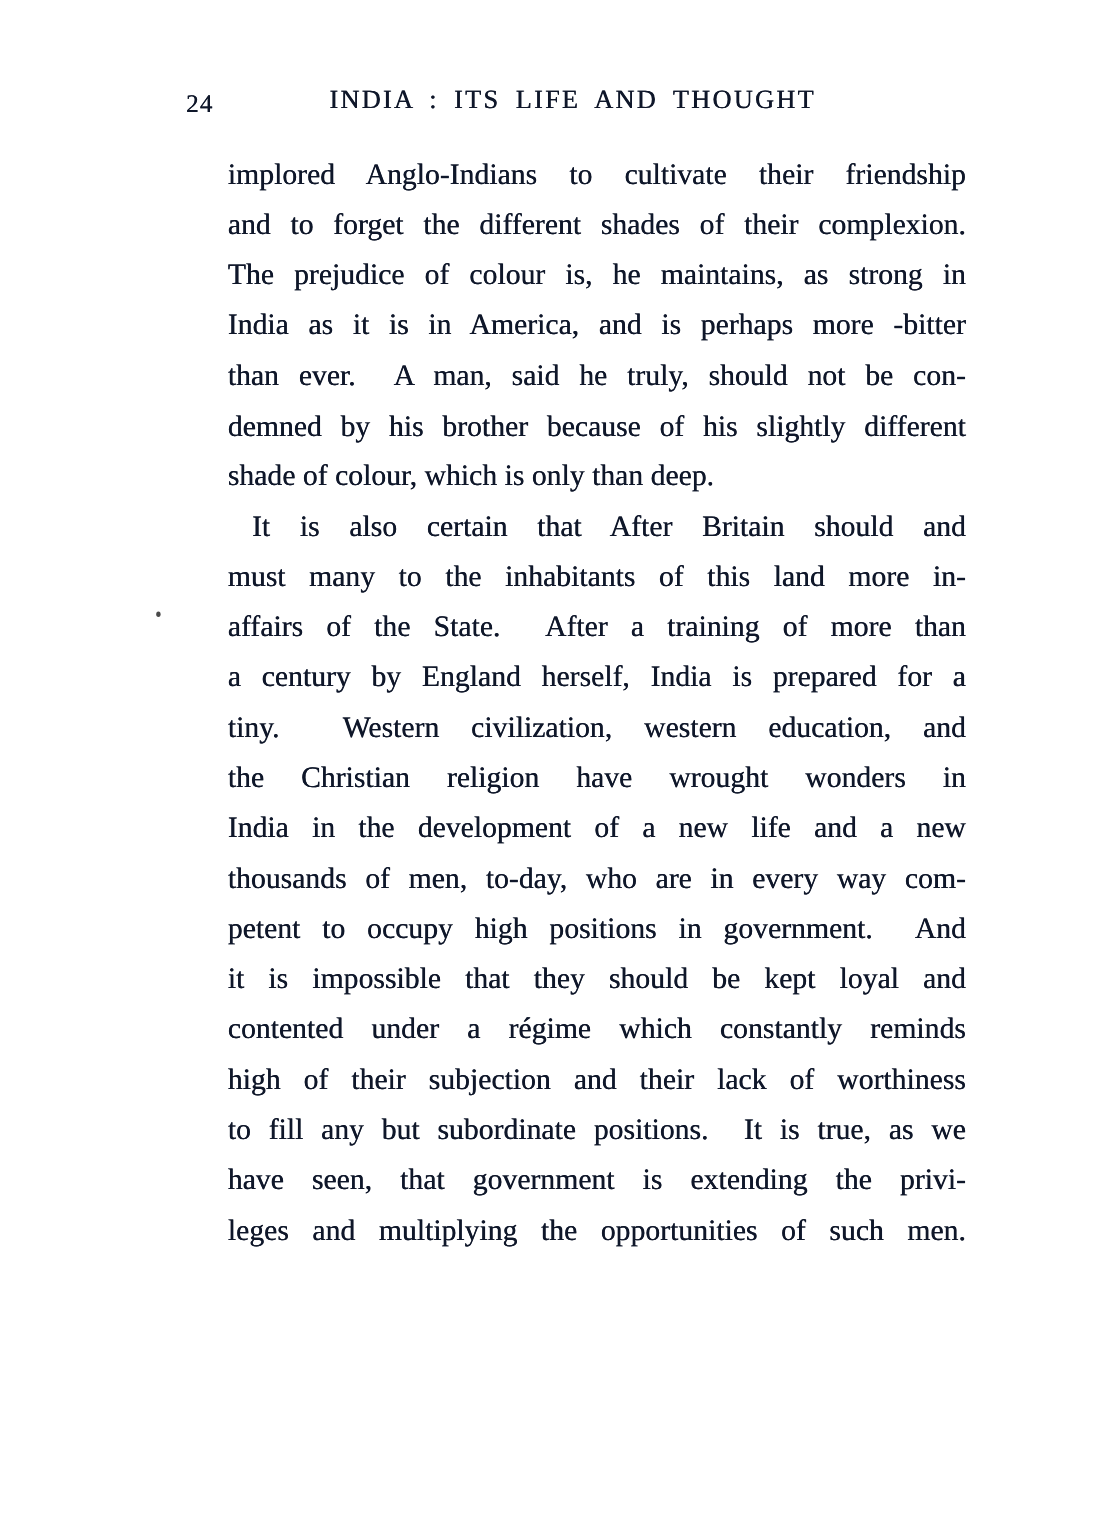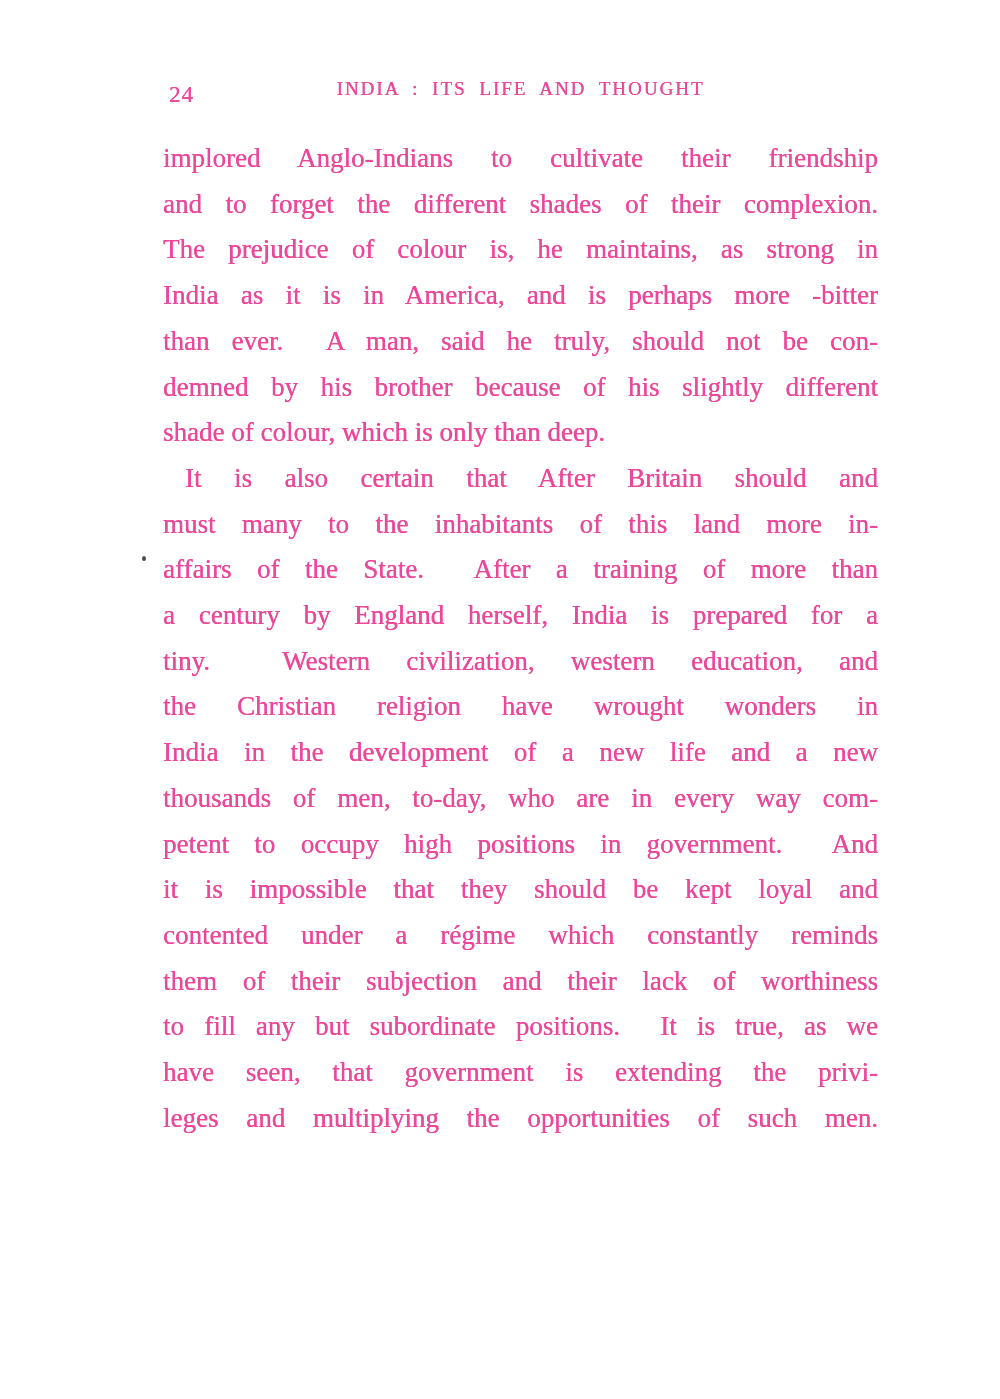--- a/index.html
+++ b/index.html
@@ -5,21 +5,21 @@
   html, body {
     margin: 0;
     padding: 0;
     background: #ffffff;
   }
   .page {
     position: relative;
     width: 1000px;
     height: 1399px;
     background: #ffffff;
-    color: #ec4899;
+    color: #0f172a;
     font-family: "Liberation Serif", serif;
     overflow: hidden;
     text-shadow: 0.3px 0 0 currentColor; 
   }
   .header {
     position: absolute;
     top: 76px;
     left: 163px;
     width: 715px;
     height: 34px;
@@ -27,38 +27,39 @@
   .pagenum {
     position: absolute;
     left: 6px;
     top: 6px;
     font-size: 23px;
     letter-spacing: 1px;
   }
   .htitle {
     display: block;
     text-align: center;
-    font-size: 19px;
+    font-size: 24px;
     letter-spacing: 2px;
     word-spacing: 6px;
     padding-top: 2px;
     white-space: nowrap;
   }
   .body-text {
     position: absolute;
     top: 136px;
     left: 163px;
     width: 715px;
     font-size: 27px;
     line-height: 45.7px;
   }
   .ln {
     text-align: justify;
     text-align-last: justify;
     white-space: normal;
+    margin-left: 44px;
   }
   .ln.pend {           
     text-align-last: left;
   }
   .ln.indent {         
     text-indent: 22px;
   }
   .speck {             
     position: absolute;
     left: 142px;
@@ -92,21 +93,21 @@
     <div class="ln">must many to the inhabitants of this land more in-</div>
     <div class="ln">affairs of the State.&nbsp; After a training of more than</div>
     <div class="ln">a century by England herself, India is prepared for a</div>
     <div class="ln">tiny.&nbsp; Western civilization, western education, and</div>
     <div class="ln">the Christian religion have wrought wonders in</div>
     <div class="ln">India in the development of a new life and a new</div>
     <div class="ln">thousands of men, to-day, who are in every way com-</div>
     <div class="ln">petent to occupy high positions in government.&nbsp; And</div>
     <div class="ln">it is impossible that they should be kept loyal and</div>
     <div class="ln">contented under a régime which constantly reminds</div>
-    <div class="ln">them of their subjection and their lack of worthiness</div>
+    <div class="ln">high of their subjection and their lack of worthiness</div>
     <div class="ln">to fill any but subordinate positions.&nbsp; It is true, as we</div>
     <div class="ln">have seen, that government is extending the privi-</div>
     <div class="ln">leges and multiplying the opportunities of such men.</div>
   </div>
 
   <div class="speck"></div>
 
 </div>
 
 </body></html>

